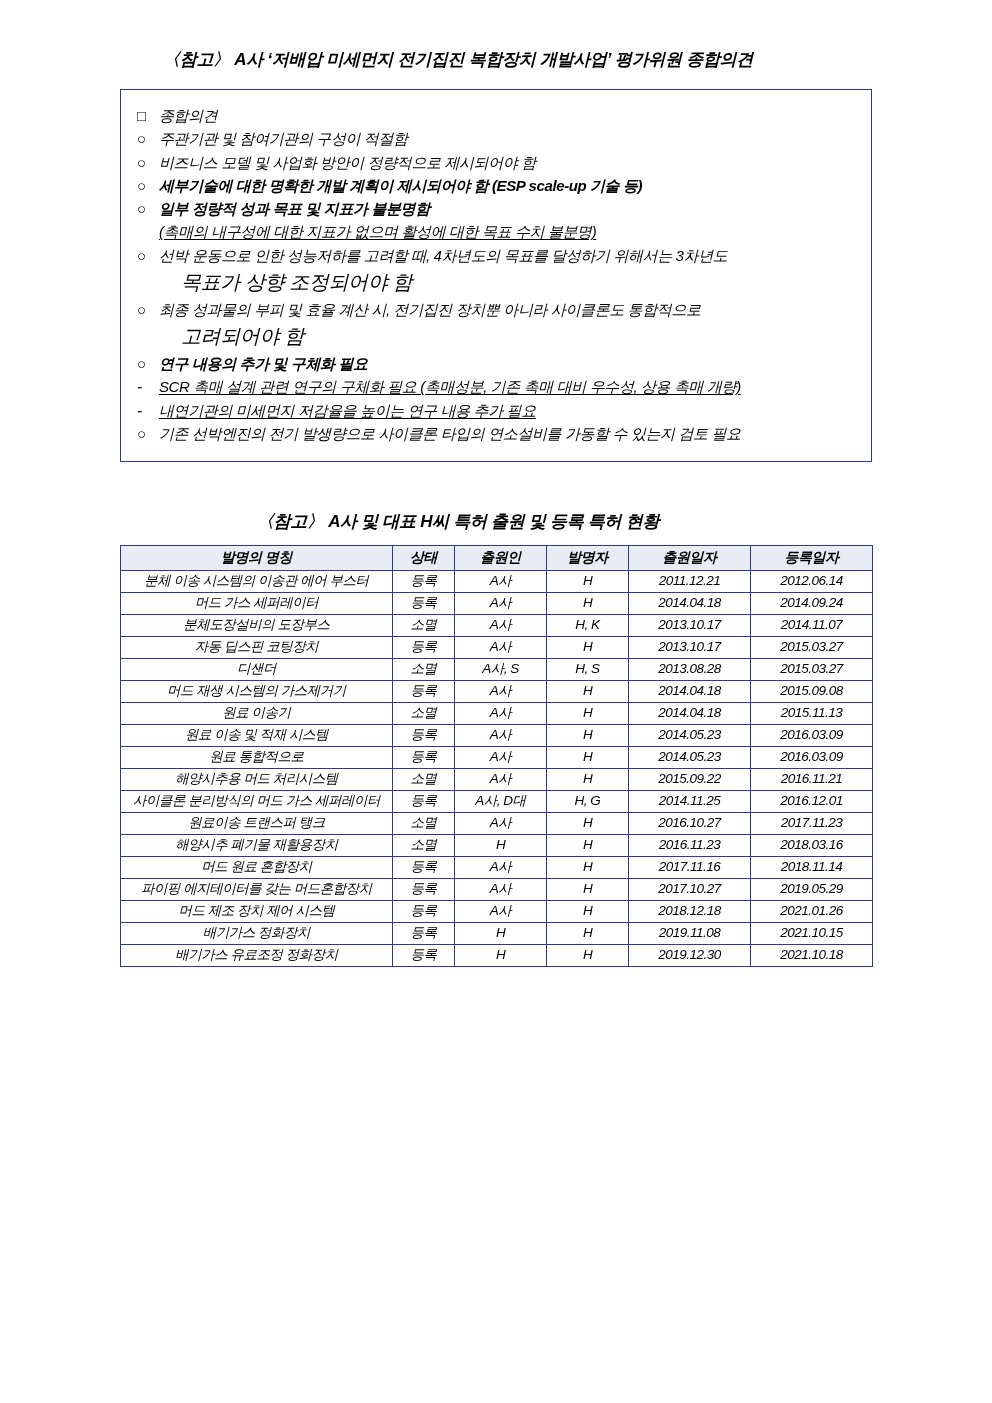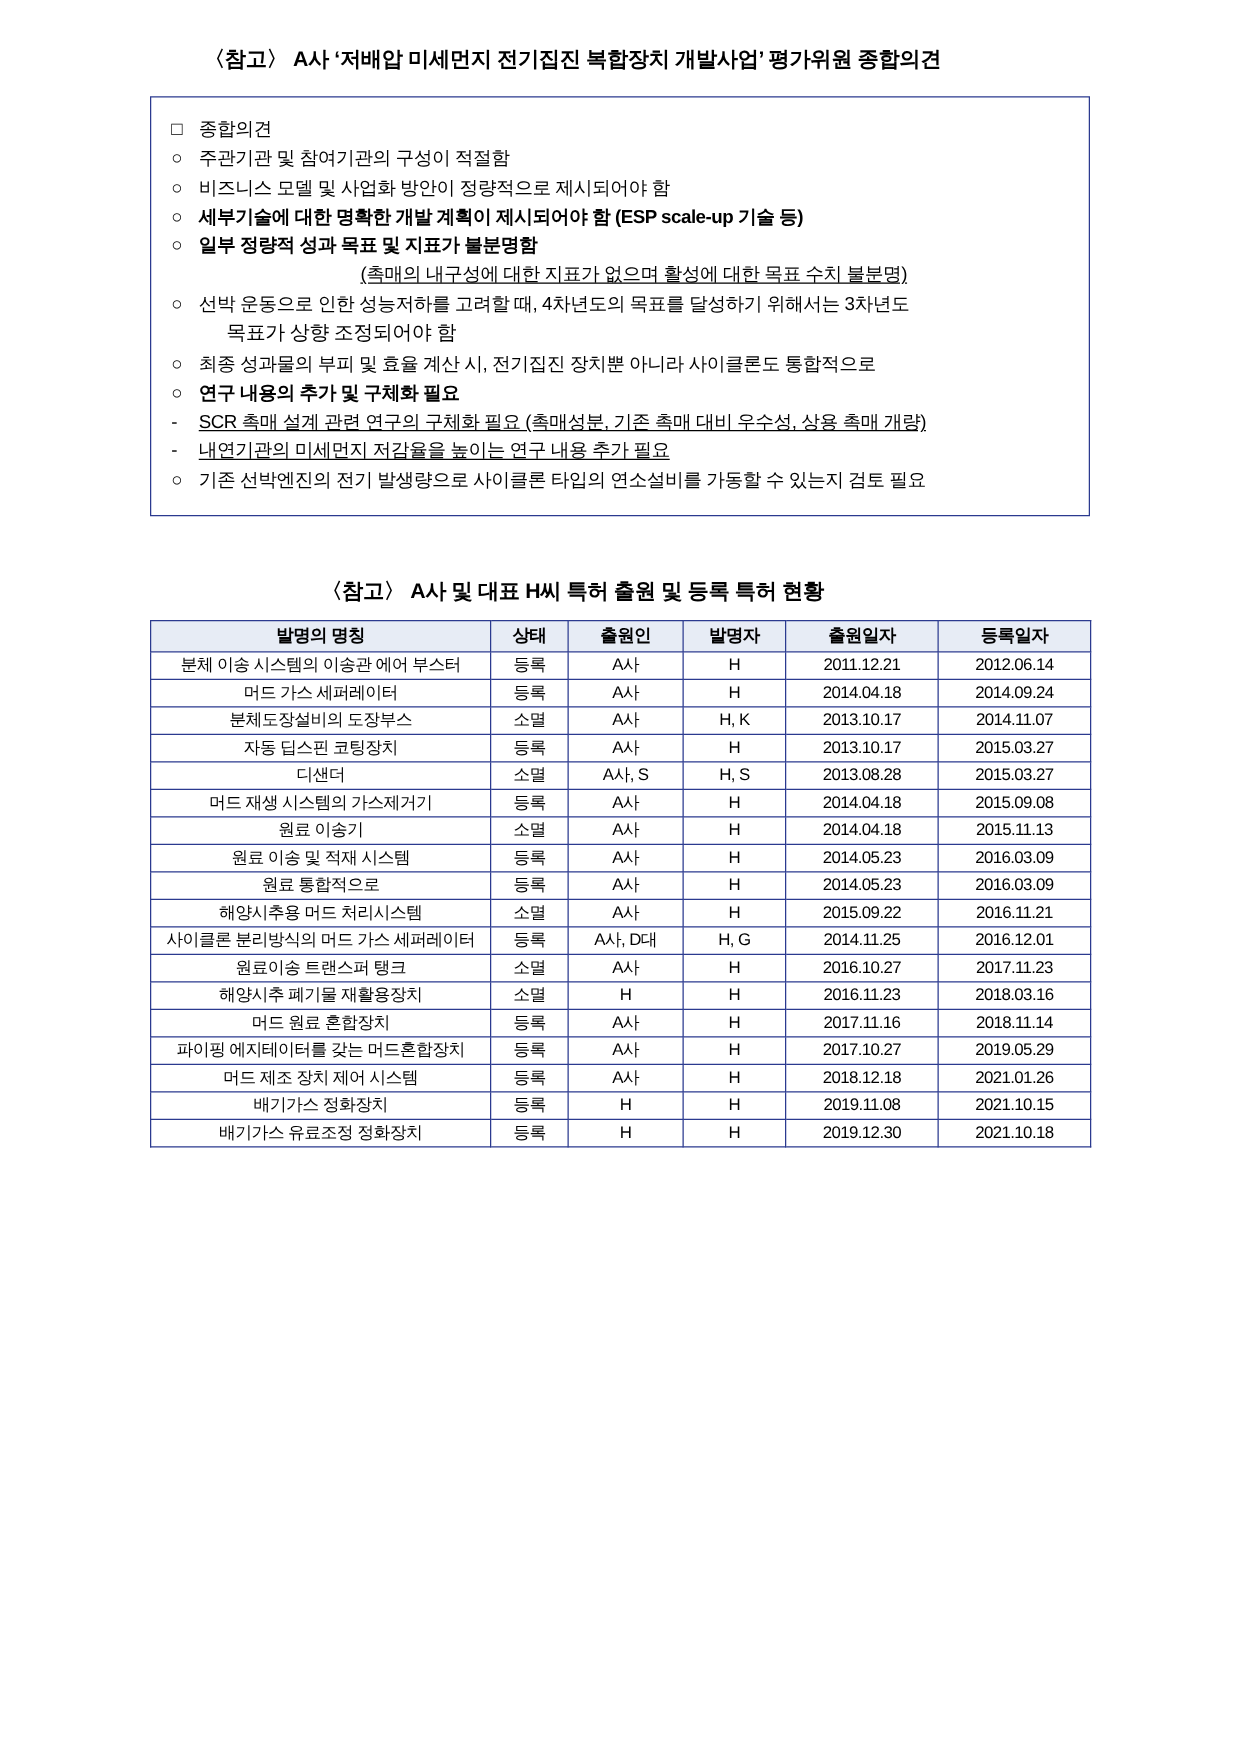--- a/index.html
+++ b/index.html
@@ -12,21 +12,22 @@
     height: 1403px;
     font-family: "Liberation Sans", sans-serif;
     color: #000000;
     position: relative;
   }
   .page {
     position: relative;
     width: 916px;
     height: 1403px;
     box-sizing: border-box;
-    padding: 36px 120px 0 120px;
+    padding: 48px 120px 0 120px;
+    font-style: italic;
   }
 
   
   .sec1-title {
     text-align: center;
     font-size: 17px;
     font-weight: bold;
     letter-spacing: -0.3px;
     margin: 0 0 18px 0;
     white-space: nowrap;
@@ -47,27 +48,27 @@
     white-space: nowrap;
   }
   .op-marker {
     width: 22px;
     flex: 0 0 22px;
     font-size: 15px;
   }
   .op-text { flex: 1; }
   .op-line.bold .op-text,
   .op-line.bold .op-marker { font-weight: bold; }
-  .op-line.indent { padding-left: 22px; text-align: center; }
+  .op-line.indent { padding-left: 22px; }
   .op-line.underline .op-text {
     text-decoration: underline;
     text-underline-offset: 2px;
   }
   .op-sub {
-    font-size: 16px;
+    font-size: 20px;
     line-height: 1.55;
     letter-spacing: -0.4px;
     padding-left: 44px;
     white-space: nowrap;
   }
 
   
   .sec2-title {
     text-align: center;
     font-size: 17px;
@@ -147,20 +148,21 @@
     <div class="op-line">
       <span class="op-marker">○</span>
       <span class="op-text">선박 운동으로 인한 성능저하를 고려할 때, 4차년도의 목표를 달성하기 위해서는 3차년도</span>
     </div>
     <div class="op-sub">목표가 상향 조정되어야 함</div>
 
     <div class="op-line">
       <span class="op-marker">○</span>
       <span class="op-text">최종 성과물의 부피 및 효율 계산 시, 전기집진 장치뿐 아니라 사이클론도 통합적으로</span>
     </div>
+    <div class="op-sub">고려되어야 함</div>
 
     <div class="op-line bold">
       <span class="op-marker">○</span>
       <span class="op-text">연구 내용의 추가 및 구체화 필요</span>
     </div>
 
     <div class="op-line underline">
       <span class="op-marker">-</span>
       <span class="op-text">SCR 촉매 설계 관련 연구의 구체화 필요 (촉매성분, 기존 촉매 대비 우수성, 상용 촉매 개량)</span>
     </div>

